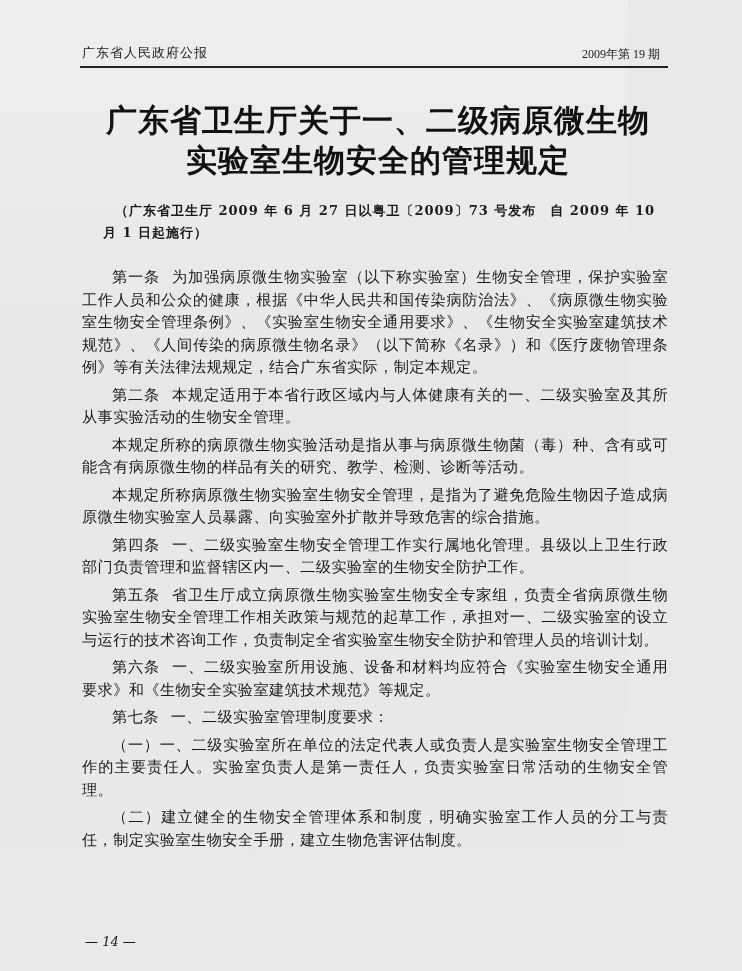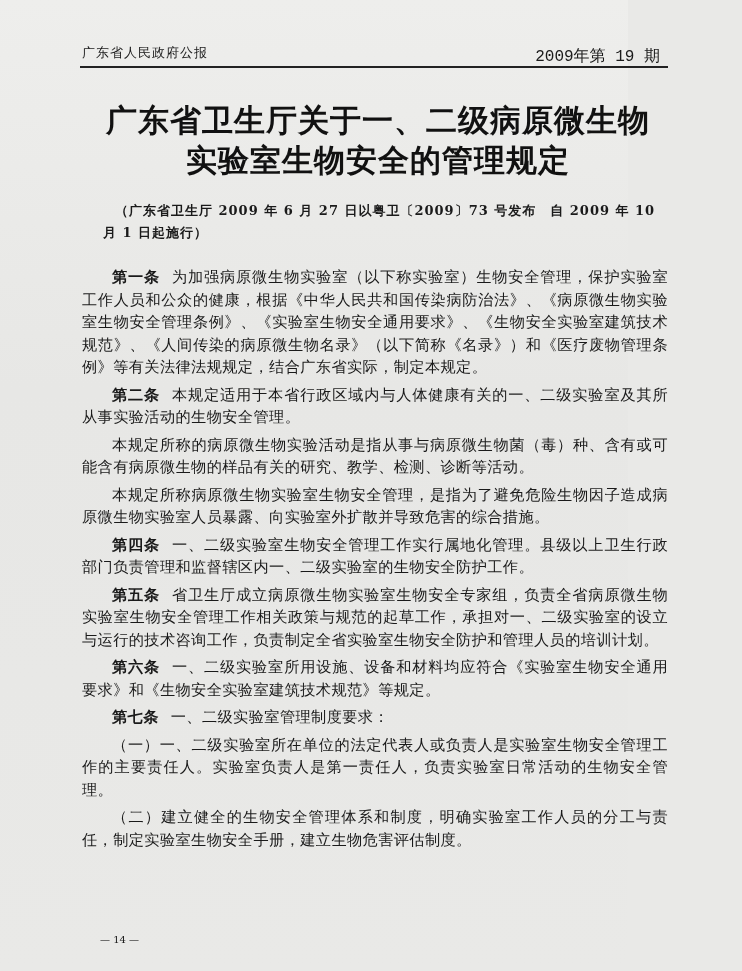--- a/index.html
+++ b/index.html
@@ -16,44 +16,44 @@
   }
   .header {
     position: absolute; left: 80px; top: 42px; width: 588px; height: 24px;
     border-bottom: 2px solid #222;
   }
   .header-left {
     position: absolute; left: 2px; top: 2px; font-size: 13px; letter-spacing: 1px;
     font-family: "DejaVu Sans", sans-serif;
   }
   .header-right {
-    position: absolute; right: 8px; top: 4px; font-size: 16px;
-    font-family: Liberation Mono, monospace;
+    position: absolute; right: 8px; top: 4px; font-size: 12px;
+    font-family: Liberation Serif, serif;
   }
   .title {
     position: absolute; left: 0; width: 742px; text-align: center;
     font-weight: bold; font-size: 31px; letter-spacing: 1px; color: #111; padding-left: 7px;
   }
   .t1 { top: 100px; }
   .t2 { top: 140px; }
   .subtitle {
     position: absolute; left: 103px; top: 200px; width: 560px;
     font-size: 13px; line-height: 22px; letter-spacing: 1px;
     text-indent: 12px;
     font-weight: bold;
   }
   .body {
     position: absolute; left: 82px; top: 266px; width: 586px;
     font-size: 15.2px; line-height: 22.5px; letter-spacing: 0.4px;
     text-align: justify;
   }
   .p { text-indent: 30px; margin: 0 0 5px 0; }
-  .p .label { font-weight: bold; margin-right: 12px; }
+  .p .label { font-weight: normal; margin-right: 12px; }
   .footer {
-    position: absolute; left: 100px; top: 934px; font-size: 10px;
+    position: absolute; left: 85px; top: 934px; font-size: 13px; font-style: italic;
   }
 </style>
 </head>
 <body>
 
 <div class="page">
   <div class="header">
     <span class="header-left">广东省人民政府公报</span>
     <span class="header-right">2009年第 19 期</span>
   </div>

